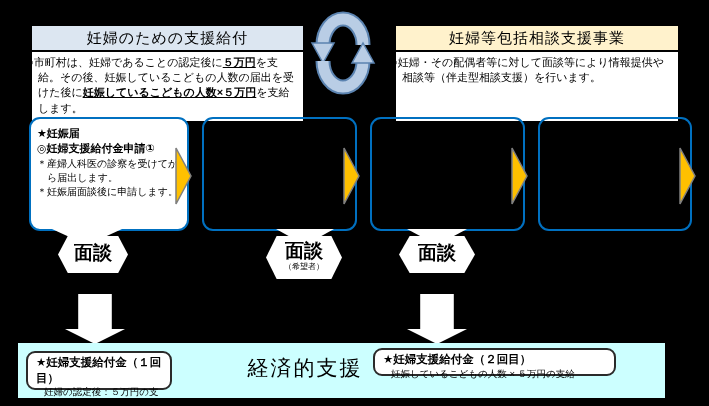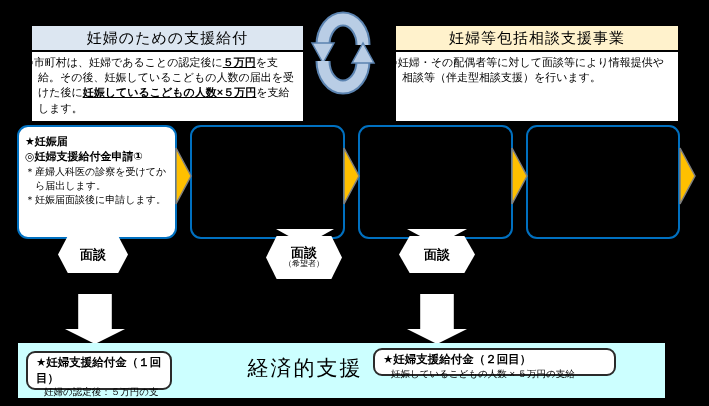--- a/index.html
+++ b/index.html
@@ -15,41 +15,41 @@
   .top-box .bdy{padding:3px 6px 2px 6px;font-size:11px;line-height:1.38;}
   .hang{text-indent:-1em;padding-left:1em;}
   #benefit-box{left:30px;width:275px;}
   #benefit-box .hdr{background:#dce6f1;}
   #consult-box{left:394px;width:286px;}
   #consult-box .hdr{background:#fff2cc;}
   .seg-u{font-weight:bold;text-decoration:underline;}
   
   #cycle{position:absolute;left:306px;top:3px;width:74px;height:100px;}
   
-  .flow-box{position:absolute;top:125px;height:114px;border:2px solid #0070c0;border-radius:11px;background:transparent;}
+  .flow-box{position:absolute;top:117px;height:114px;border:2px solid #0070c0;border-radius:11px;background:transparent;margin-left:12px;}
   #flow1{left:17px;width:160px;background:#fff;padding:7px 5px 0 6px;}
   #flow2{left:190px;width:155px;}
   #flow3{left:358px;width:155px;}
   #flow4{left:526px;width:154px;}
   .fline{font-size:10px;line-height:1.4;text-indent:-1em;padding-left:1em;}
   .fline-b{font-weight:bold;font-size:11px;text-indent:0;padding-left:0;}
   .yarrow{position:absolute;top:147px;width:17px;height:58px;}
   #ya1{left:175px;} #ya2{left:343px;} #ya3{left:511px;} #ya4{left:679px;}
   
   .tail{position:absolute;height:9px;background:#fff;
     clip-path:polygon(0 0,100% 0,72% 100%,28% 100%);}
   #tail1{left:52px;top:229px;width:70px;}
   #tail2{left:276px;top:229px;width:58px;}
   #tail3{left:407px;top:229px;width:60px;}
   .hex{position:absolute;background:#fff;display:flex;flex-direction:column;align-items:center;justify-content:center;
     clip-path:polygon(0 50%,14% 0,86% 0,100% 50%,86% 100%,14% 100%);}
   #hex1{left:58px;top:236px;width:70px;height:37px;}
   #hex2{left:266px;top:236px;width:76px;height:43px;}
   #hex3{left:399px;top:236px;width:76px;height:37px;}
-  .hex-label{font-size:13px;font-weight:bold;line-height:1.05;}
+  .hex-label{font-size:19px;font-weight:bold;line-height:1.05;font-family:Liberation Mono, monospace;}
   .hex-note{font-size:8px;line-height:1.1;}
   .hex-note:empty{display:none;}
   
   .down-arrow{position:absolute;top:294px;width:60px;height:50px;background:#fff;
     clip-path:polygon(22% 0,78% 0,78% 70%,100% 70%,50% 100%,0 70%,22% 70%);}
   #da1{left:65px;}
   #da2{left:407px;}
   
   #band{position:absolute;left:18px;top:343px;width:647px;height:55px;background:#ccffff;}
   .pay-box{position:absolute;background:#fff;border:2px solid #2a2a2a;border-radius:9px;padding:2px 8px;}

